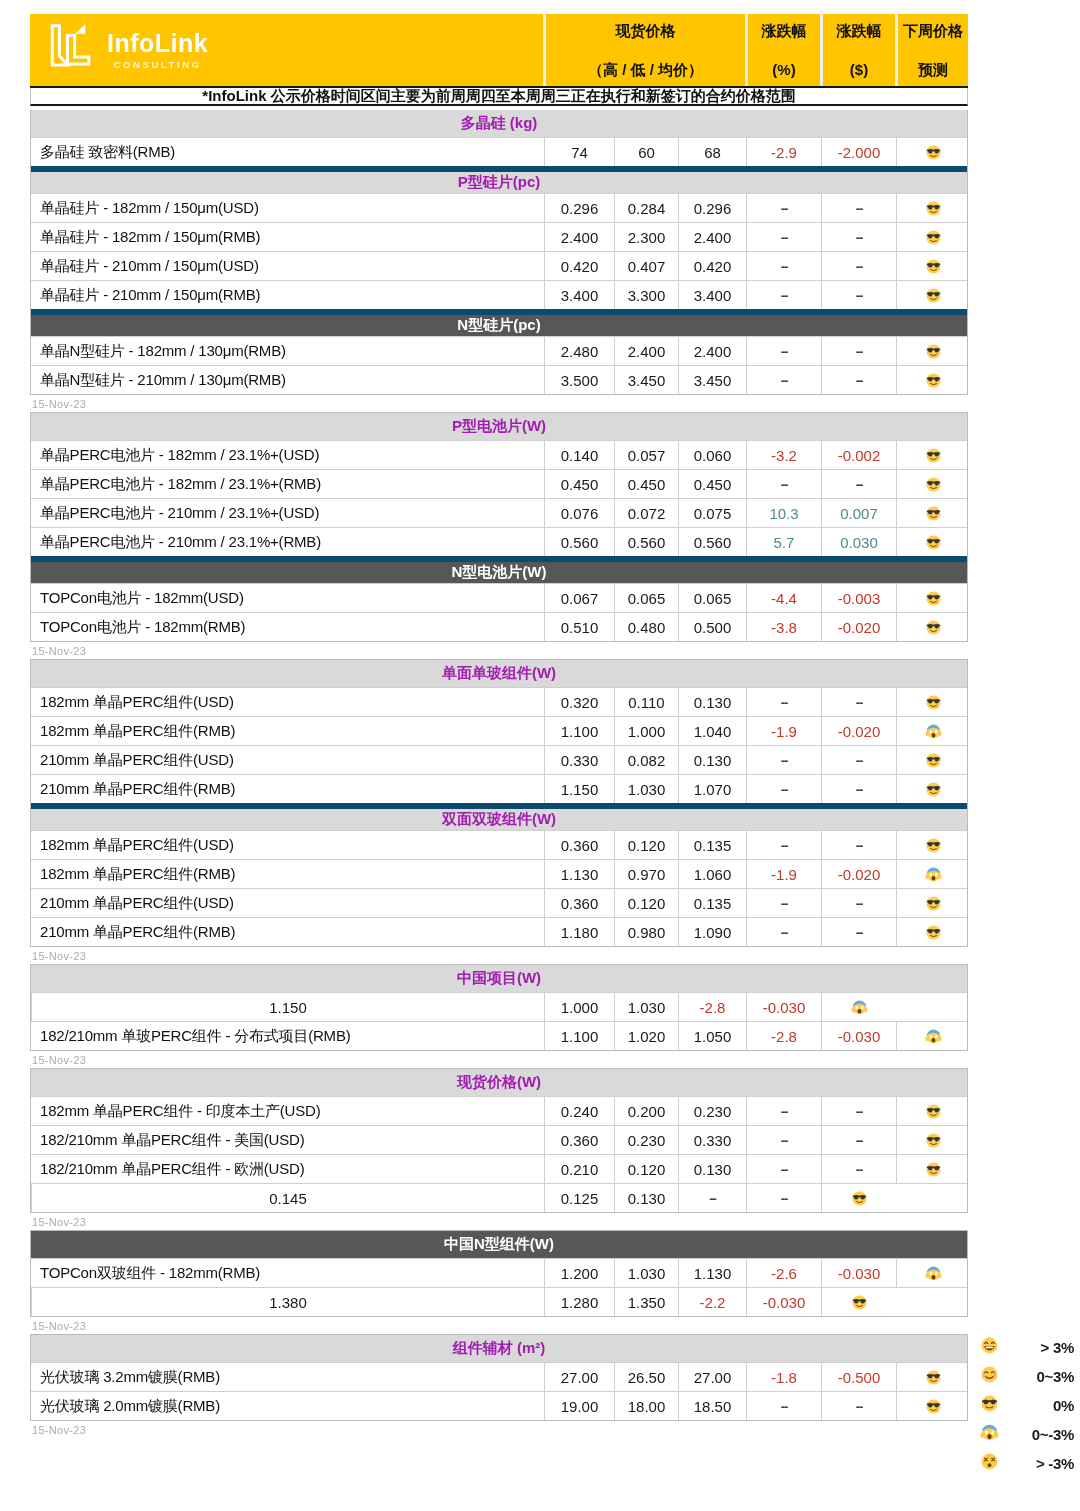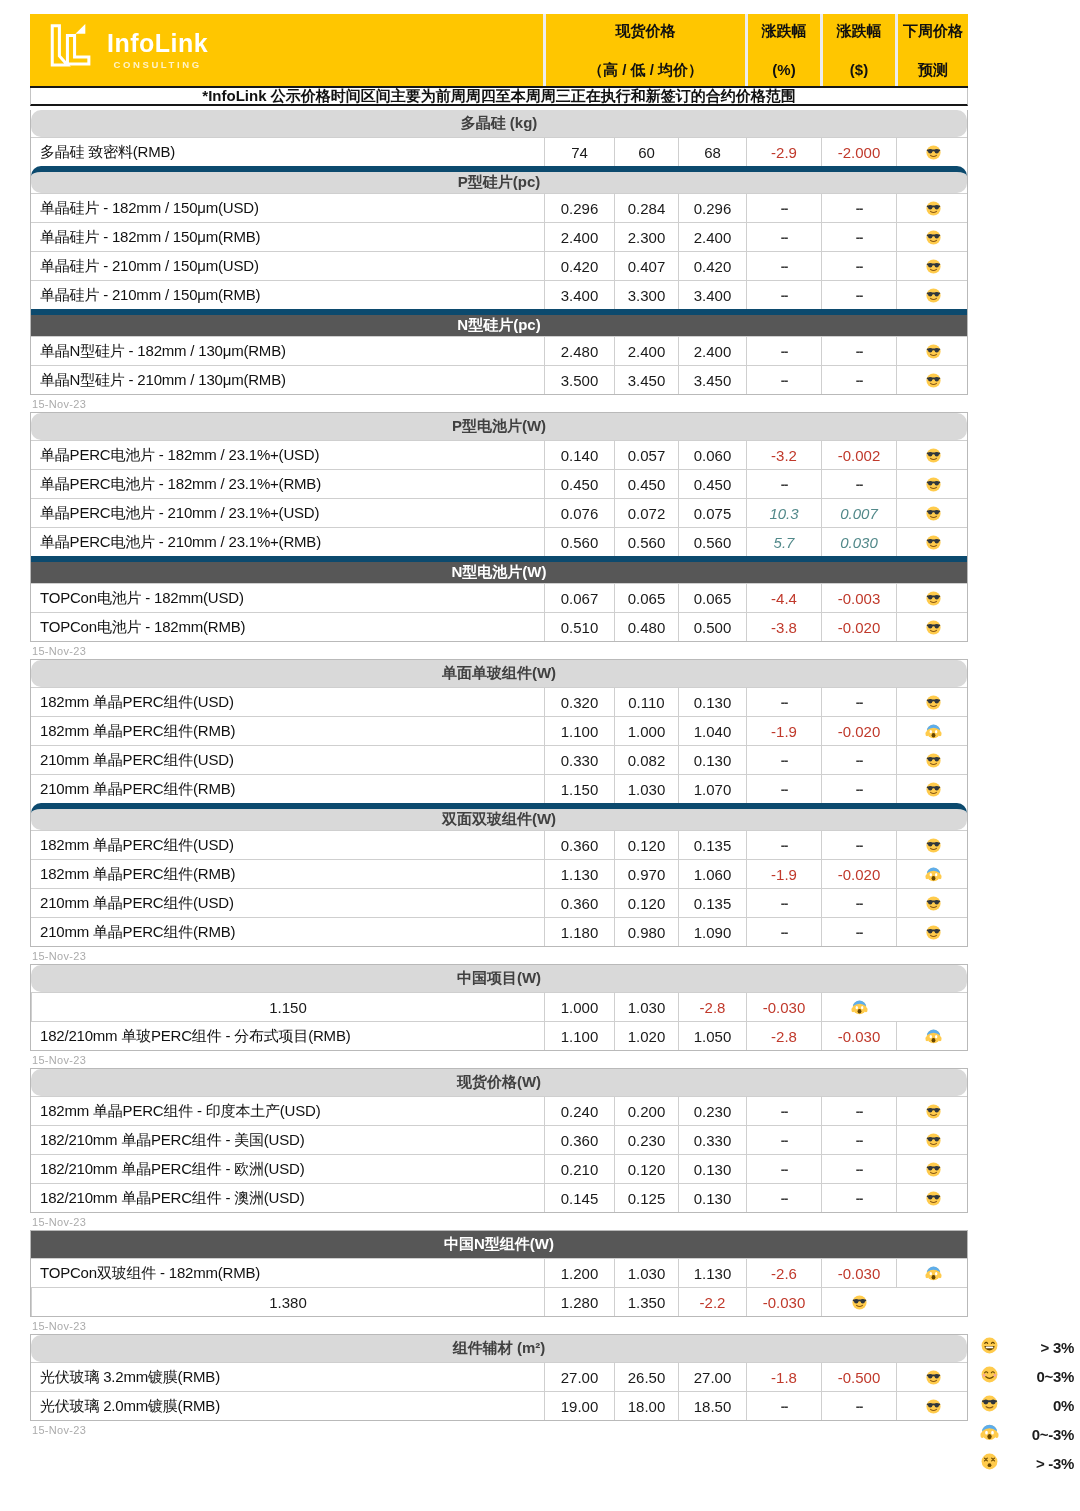--- a/index.html
+++ b/index.html
@@ -28,32 +28,32 @@
   }
 
   
   .table-group{border:1px solid #b9b9b9;box-sizing:border-box;background:#fff;}
   #tables > .table-group:first-child{margin-top:4px;border-top:none;}
   .section-title{
     height:27px;display:flex;align-items:center;justify-content:center;
     font-weight:bold;font-size:15px;border-top:6px solid #0c4a6e;box-sizing:border-box;
   }
   .table-group > :first-child{border-top:none;}
-  .section-title.light{background:#D9D9D9;color:#404040;border-radius:10px;}
+  .section-title.light{background:#D9D9D9;color:#a21caf;}
   .section-title.dark{background:#575757;color:#ffffff;}
   .t-row{
     display:grid;grid-template-columns:513px 70px 64px 68px 75px 75px 73px;
     height:29px;background:#fff;border-top:1px solid #cfcfcf;box-sizing:border-box;
   }
   .c{display:flex;align-items:center;justify-content:center;font-size:15px;
      border-left:1px solid #cfcfcf;box-sizing:border-box;overflow:hidden;white-space:nowrap;}
   .c.name{justify-content:flex-start;padding-left:9px;border-left:none;letter-spacing:-.2px;}
   .c.num{font-size:15px;color:#1a1a1a;}
   .c.num.down{color:#c0392b;}
-  .c.num.up{color:#52898a;font-style:italic;}
+  .c.num.up{color:#52898a;}
   .c.num.flat{color:#3a3a3a;font-weight:bold;font-size:13px;letter-spacing:-1px;}
   .c.emoji svg{display:block;}
 
   .date-label{font-size:11px;color:#ababab;padding:3px 0 2px 2px;letter-spacing:.3px;}
 
   
   .legend{position:absolute;left:980px;top:1336px;width:94px;display:flex;flex-direction:column;gap:7px;}
   .legend-row{display:flex;align-items:center;justify-content:space-between;height:22px;}
   .legend-label{font-weight:bold;font-size:15px;color:#1c1c1c;text-align:right;letter-spacing:-.3px;}
 </style>
@@ -562,21 +562,20 @@
             <svg width="17" height="17" viewBox="0 0 24 24">
               <circle cx="12" cy="12" r="10" fill="#FFCB4C"></circle>
               <rect x="2.6" y="7.8" width="18.8" height="2.6" rx="1" fill="#31373D"></rect>
               <circle cx="7.4" cy="10.2" r="3.1" fill="#31373D"></circle>
               <circle cx="16.6" cy="10.2" r="3.1" fill="#31373D"></circle>
               <path d="M7.8 16 Q12 19.2 16.2 16" stroke="#8a5a16" stroke-width="1.5" fill="none" stroke-linecap="round"></path>
             </svg>
           </div>
         </div>
         <div class="t-row">
-          <div class="c name">182/210mm 单晶PERC组件 - 澳洲(USD)</div>
           <div class="c num">0.145</div>
           <div class="c num">0.125</div>
           <div class="c num">0.130</div>
           <div class="c num flat">--</div>
           <div class="c num flat">--</div>
           <div class="c emoji">
             <svg width="17" height="17" viewBox="0 0 24 24">
               <circle cx="12" cy="12" r="10" fill="#FFCB4C"></circle>
               <rect x="2.6" y="7.8" width="18.8" height="2.6" rx="1" fill="#31373D"></rect>
               <circle cx="7.4" cy="10.2" r="3.1" fill="#31373D"></circle>

